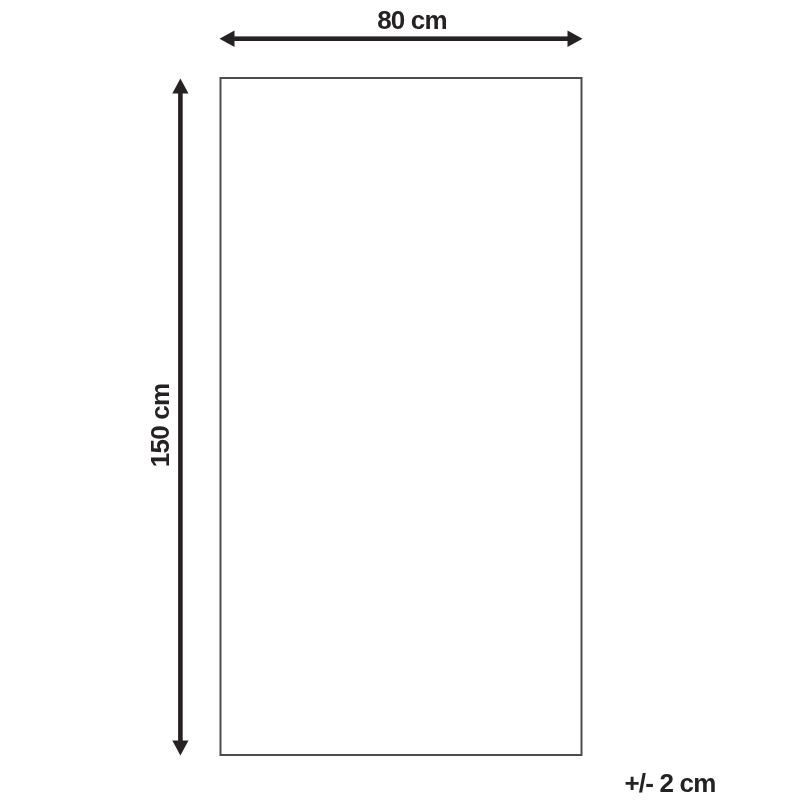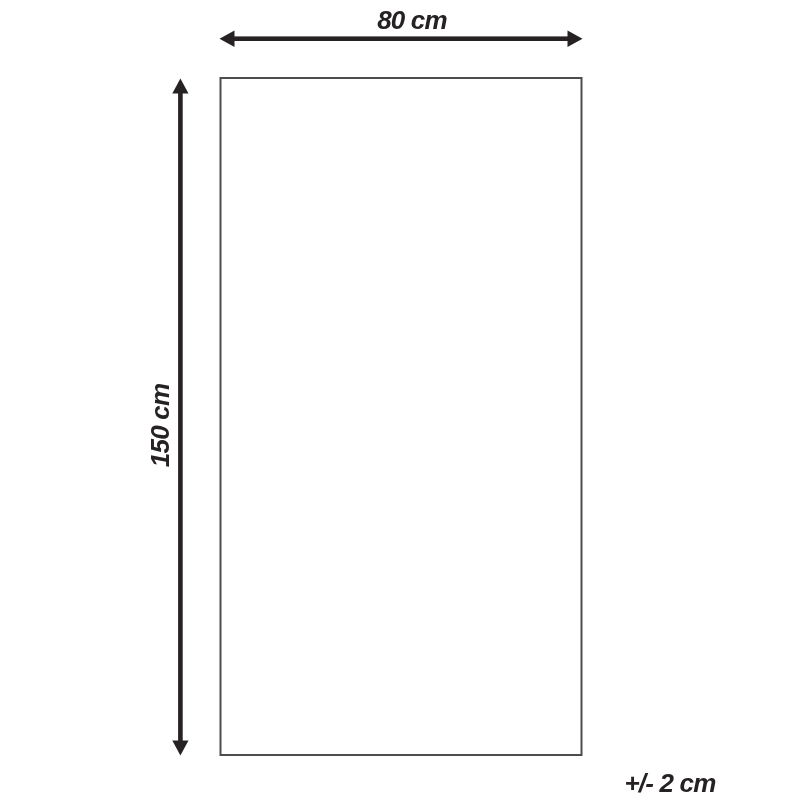--- a/index.html
+++ b/index.html
@@ -1,16 +1,16 @@
 <!DOCTYPE html>
 <html><head>
 <meta charset="utf-8">
 <style>
   html,body{margin:0;padding:0;background:#ffffff;}
-  .wrap{width:800px;height:800px;position:relative;font-style:italic;}
+  .wrap{width:800px;height:800px;position:relative;}
   text{font-family:"Liberation Sans",sans-serif;font-weight:bold;fill:#262223;}
 </style>
 </head>
 <body>
 <div class="wrap">
 <svg width="800" height="800" viewBox="0 0 800 800" xmlns="http://www.w3.org/2000/svg">
 
   <rect x="0" y="0" width="800" height="800" fill="#ffffff"></rect>
 
   <rect x="220.5" y="78" width="361" height="677" fill="none" stroke="#4d4d4d" stroke-width="2"></rect>

